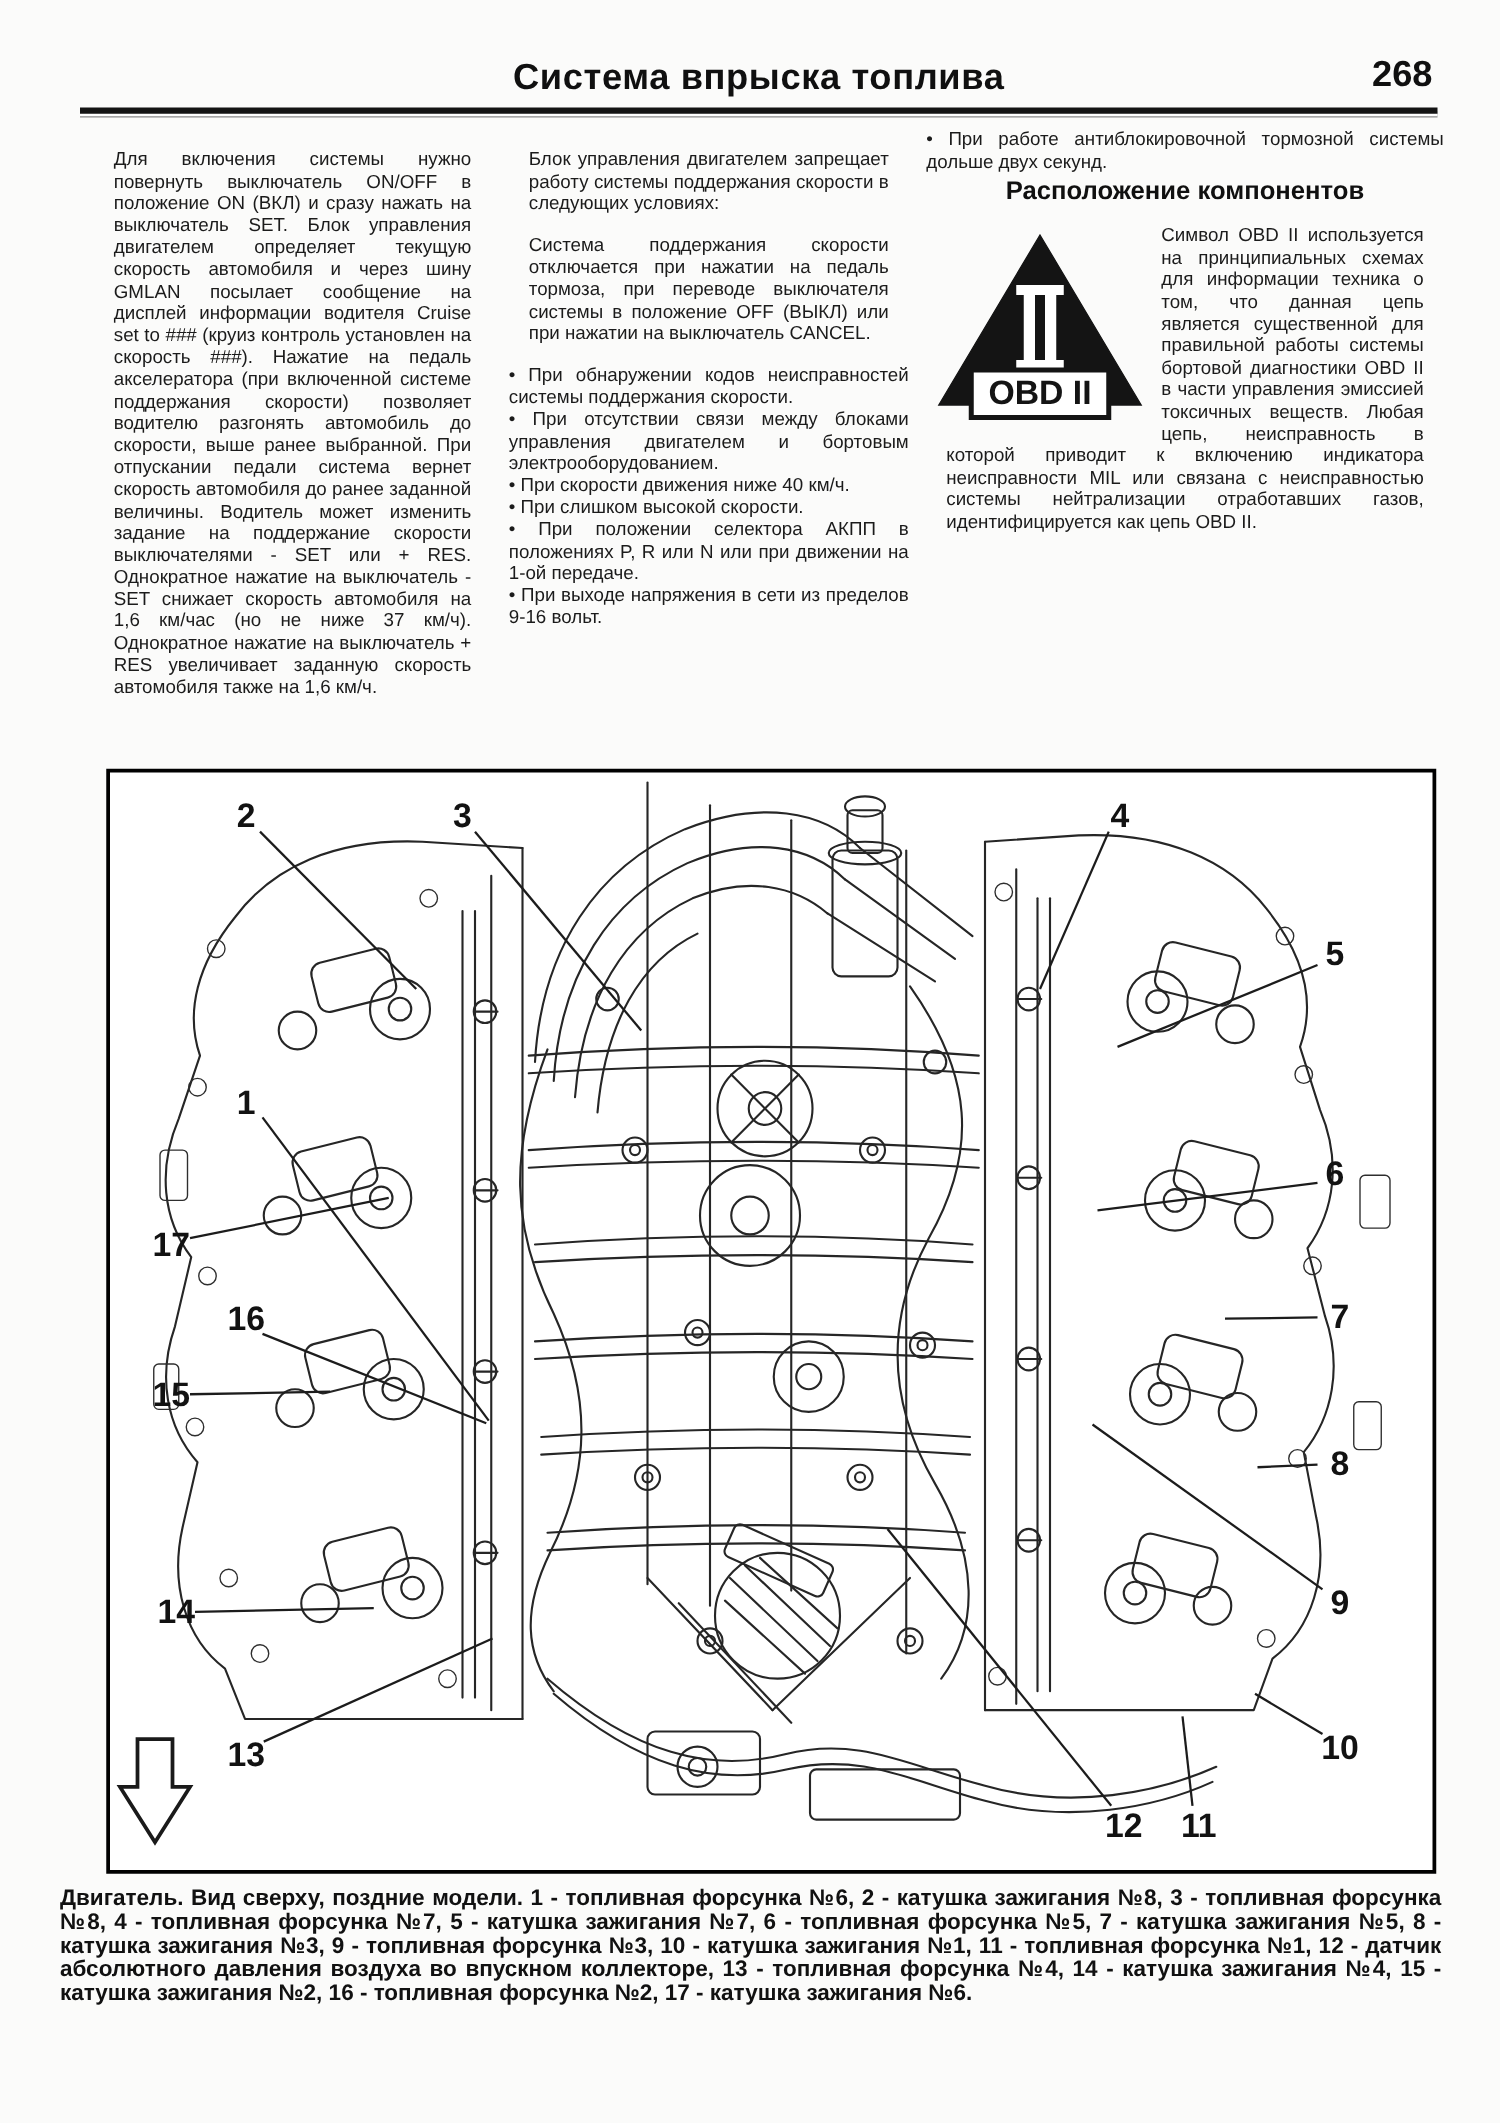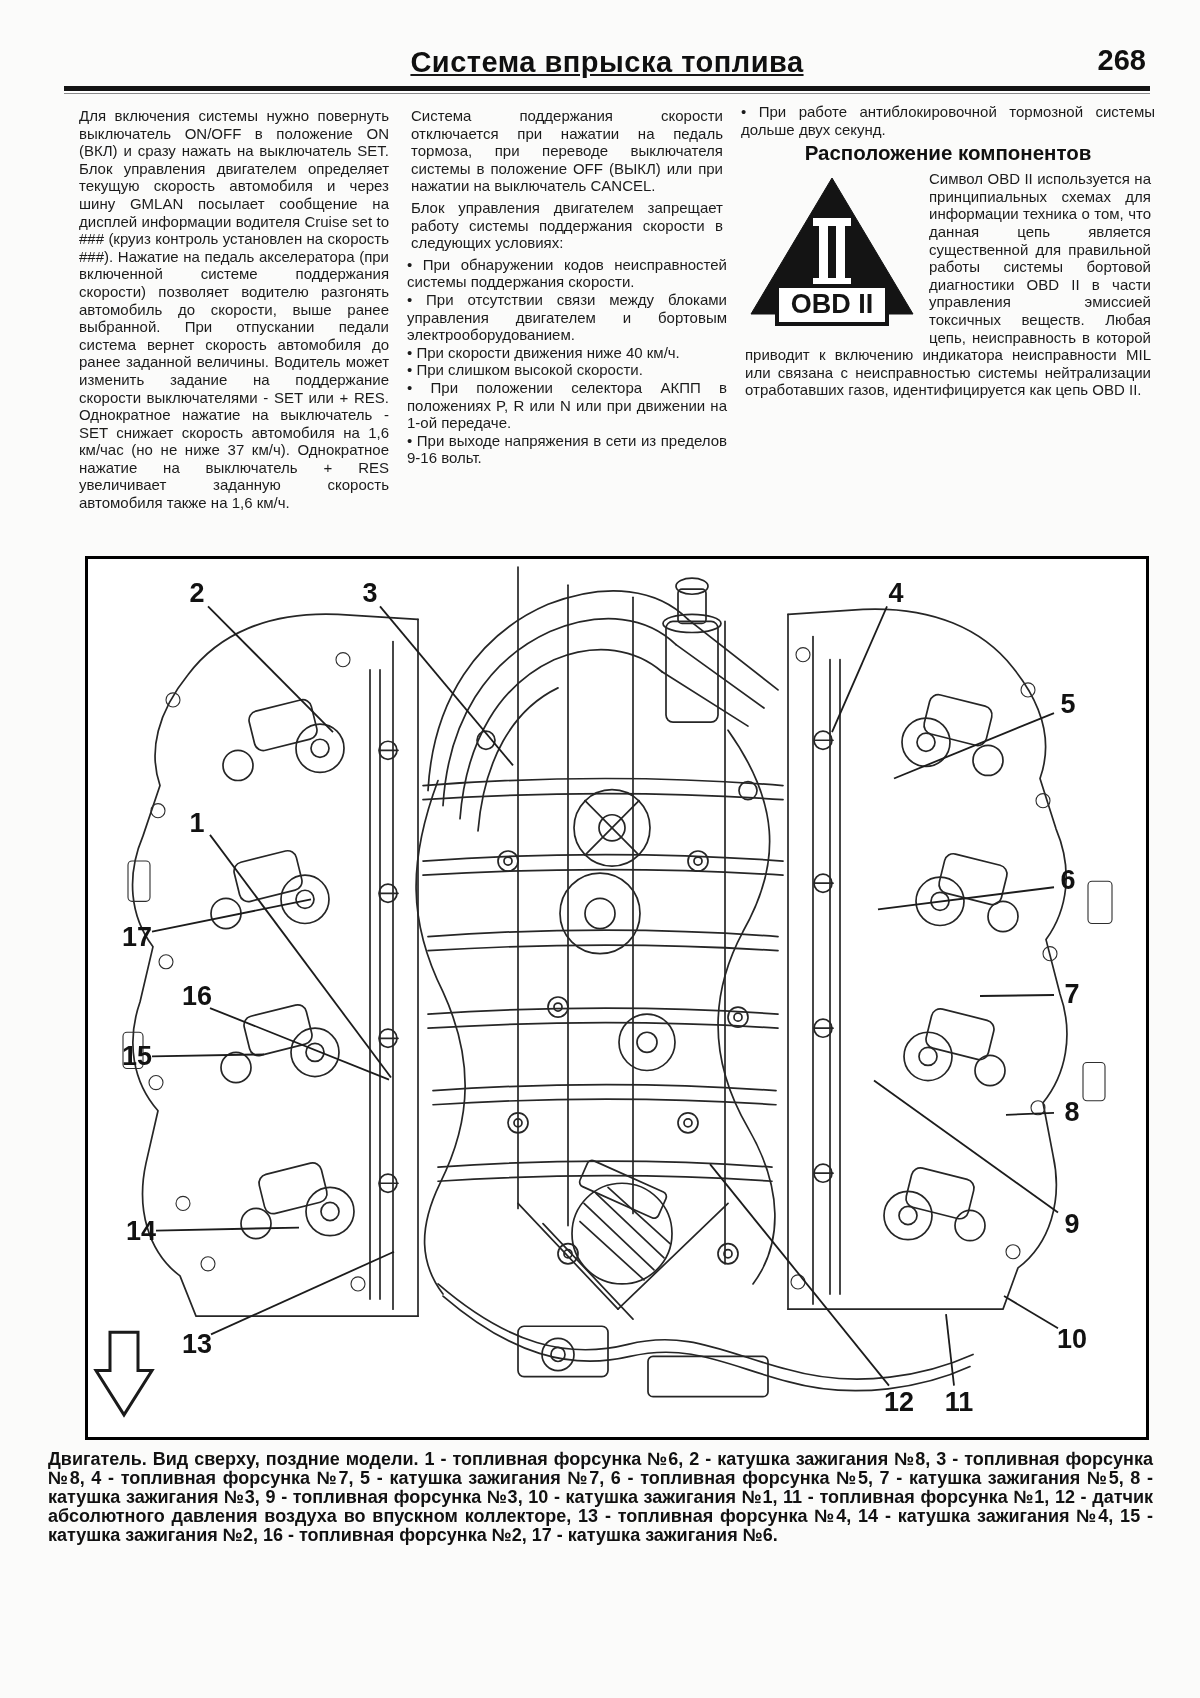--- a/index.html
+++ b/index.html
@@ -4,36 +4,36 @@
 <style>
   html,body{margin:0;padding:0;}
   body{
     width:1200px;height:1698px;
     background:#fbfbfa;
     font-family:"Liberation Sans","DejaVu Sans",sans-serif;
     color:#161616;
     position:relative;
     overflow:hidden;
   }
-  .header{padding:46px 50px 0 64px;position:relative;text-decoration:underline;}
+  .header{padding:46px 50px 0 64px;position:relative;}
   .page-title{
     text-align:center;font-weight:bold;font-size:29px;letter-spacing:0.5px;
     margin:0 0 7px 0;color:#101010;
   }
   .page-number{
     position:absolute;right:54px;top:44px;font-weight:bold;font-size:29px;color:#101010;
   }
   .header-rule{height:5px;background:#141414;box-shadow:0 2px 0 #fff,0 3px 0 #8a8a8a;}
   .columns{
     margin:12px 45px 0 75px;
     display:grid;grid-template-columns:318px 320px 1fr;gap:0 14px;
     font-size:15px;line-height:17.6px;text-align:justify;
     color:#1b1b1b;
   }
-  .columns p{margin:4px;}
+  .columns p{margin:16px;}
   .col2 p.bullet, .col3 p.bullet{margin:0;}
   .section-heading{
     font-size:27px;line-height:30px;font-weight:bold;color:#101010;
     margin:14px 0 2px 0 !important;text-align:left;letter-spacing:0.2px;
   }
   .section-subheading{
     font-size:20.5px;line-height:23px;font-weight:bold;color:#101010;
     margin:3px 0 6px 0 !important;text-align:center;
   }
   .obd-figure{float:left;margin:4px 12px 2px 6px;width:170px;height:158px;}
@@ -59,22 +59,22 @@
   <div class="page-title">Система впрыска топлива</div>
   <div class="page-number">268</div>
   <div class="header-rule"></div>
 </div>
 
 <div class="columns">
   <div class="col1">
     <p>Для включения системы нужно повернуть выключатель ON/OFF в положение ON (ВКЛ) и сразу нажать на выключатель SET. Блок управления двигателем определяет текущую скорость автомобиля и через шину GMLAN посылает сообщение на дисплей информации водителя Cruise set to ### (круиз контроль установлен на скорость ###). Нажатие на педаль акселератора (при включенной системе поддержания скорости) позволяет водителю разгонять автомобиль до скорости, выше ранее выбранной. При отпускании педали система вернет скорость автомобиля до ранее заданной величины. Водитель может изменить задание на поддержание скорости выключателями - SET или + RES. Однократное нажатие на выключатель - SET снижает скорость автомобиля на 1,6 км/час (но не ниже 37 км/ч). Однократное нажатие на выключатель + RES увеличивает заданную скорость автомобиля также на 1,6 км/ч.</p>
   </div>
   <div class="col2">
+    <p>Блок управления двигателем запрещает работу системы поддержания скорости в следующих условиях:</p>
     <p>Система поддержания скорости отключается при нажатии на педаль тормоза, при переводе выключателя системы в положение OFF (ВЫКЛ) или при нажатии на выключатель CANCEL.</p>
-    <p>Блок управления двигателем запрещает работу системы поддержания скорости в следующих условиях:</p>
     <p class="bullet">• При обнаружении кодов неисправностей системы поддержания скорости.</p>
     <p class="bullet">• При отсутствии связи между блоками управления двигателем и бортовым электрооборудованием.</p>
     <p class="bullet">• При скорости движения ниже 40 км/ч.</p>
     <p class="bullet">• При слишком высокой скорости.</p>
     <p class="bullet">• При положении селектора АКПП в положениях P, R или N или при движении на 1-ой передаче.</p>
     <p class="bullet">• При выходе напряжения в сети из пределов 9-16 вольт.</p>
   </div>
   <div class="col3">
     <p class="bullet">• При работе антиблокировочной тормозной системы дольше двух секунд.</p>
     <p class="section-subheading">Расположение компонентов</p>

